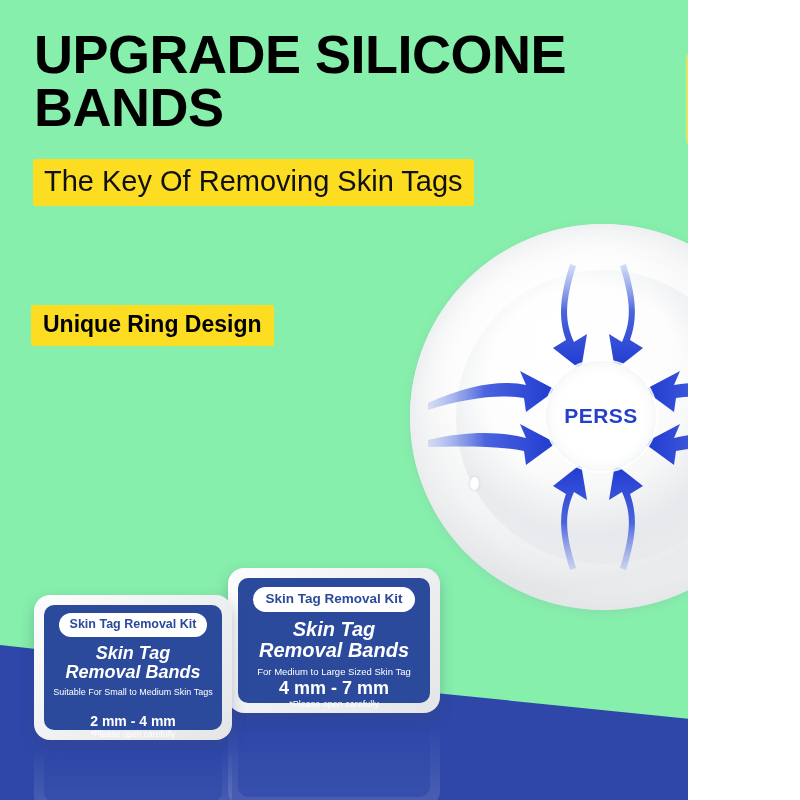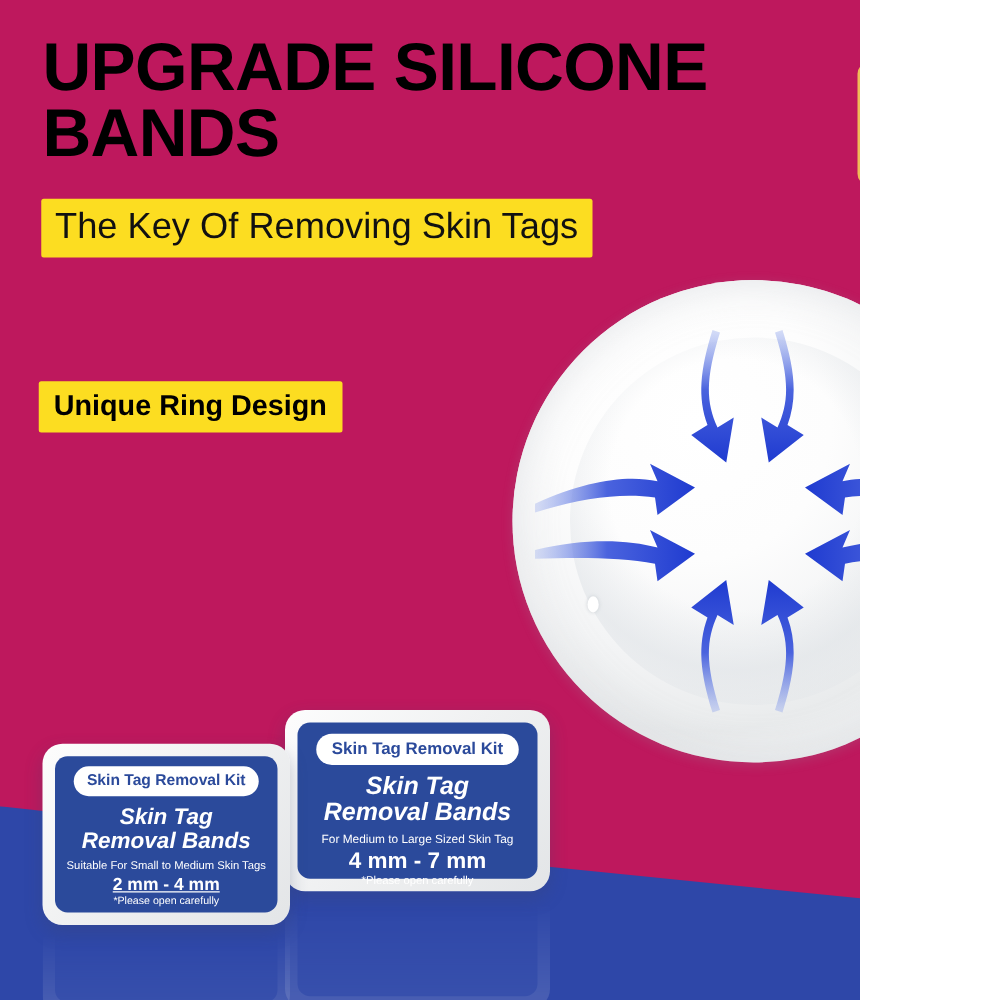--- a/index.html
+++ b/index.html
@@ -9,21 +9,21 @@
     background: #ffffff;
   }
   body {
     font-family: "Liberation Sans", sans-serif;
   }
   #poster {
     position: relative;
     width: 688px;
     height: 800px;
     overflow: hidden;
-    background: #be185d;
+    background: #86efac;
   }
 
   
   .deco-blue {
     position: absolute;
     left: 710px;
     top: 32px;
     width: 62px;
     height: 98px;
     border-radius: 9px;
@@ -228,21 +228,21 @@
     left: 34px;
     top: 595px;
     width: 198px;
     height: 145px;
     z-index: 4;
   }
   .pkg-sm .pkg-face { padding-top: 8px; }
   .pkg-sm .pkg-badge { font-size: 12.5px; padding: 5px 11px 6px; }
   .pkg-sm .pkg-title { font-size: 18px; margin-top: 7px; }
   .pkg-sm .pkg-note { font-size: 9px; margin-top: 6px; }
-  .pkg-sm .pkg-size { font-size: 14px; margin-top: 2px; text-decoration: underline; }
+  .pkg-sm .pkg-size { font-size: 14px; margin-top: 16px; }
   .pkg-sm .pkg-warn { font-size: 8.5px; margin-top: 1px; }
 
   
   .reflect {
     position: absolute;
     transform: scaleY(-1);
     opacity: 0.17;
     filter: blur(0.6px);
     z-index: 2;
     -webkit-mask-image: linear-gradient(to top, rgba(0,0,0,0) 8%, rgba(0,0,0,0.85) 88%);
@@ -330,20 +330,23 @@
 
       <g>
         <path d="M374 185 C 332 166, 300 162, 276 167 L 282 153 L 246 172 L 276 194 L 278 180 C 304 176, 336 180, 374 192 Z" fill="url(#agR1)"></path>
       </g>
 
       <g>
         <path d="M374 222 C 332 212, 300 214, 276 220 L 282 206 L 246 225 L 276 247 L 278 233 C 304 228, 336 228, 374 229 Z" fill="url(#agR1)"></path>
       </g>
     </svg>
 
+    <div class="band-center">
+      <span class="band-logo">PERSS</span>
+    </div>
   </div>
 
   <div class="blue-band"></div>
 
   <div class="reflect reflect-lg">
     <div class="reflect-inner">
         <div class="pkg-face"></div>
       </div>
   </div>
   <div class="reflect reflect-sm">

